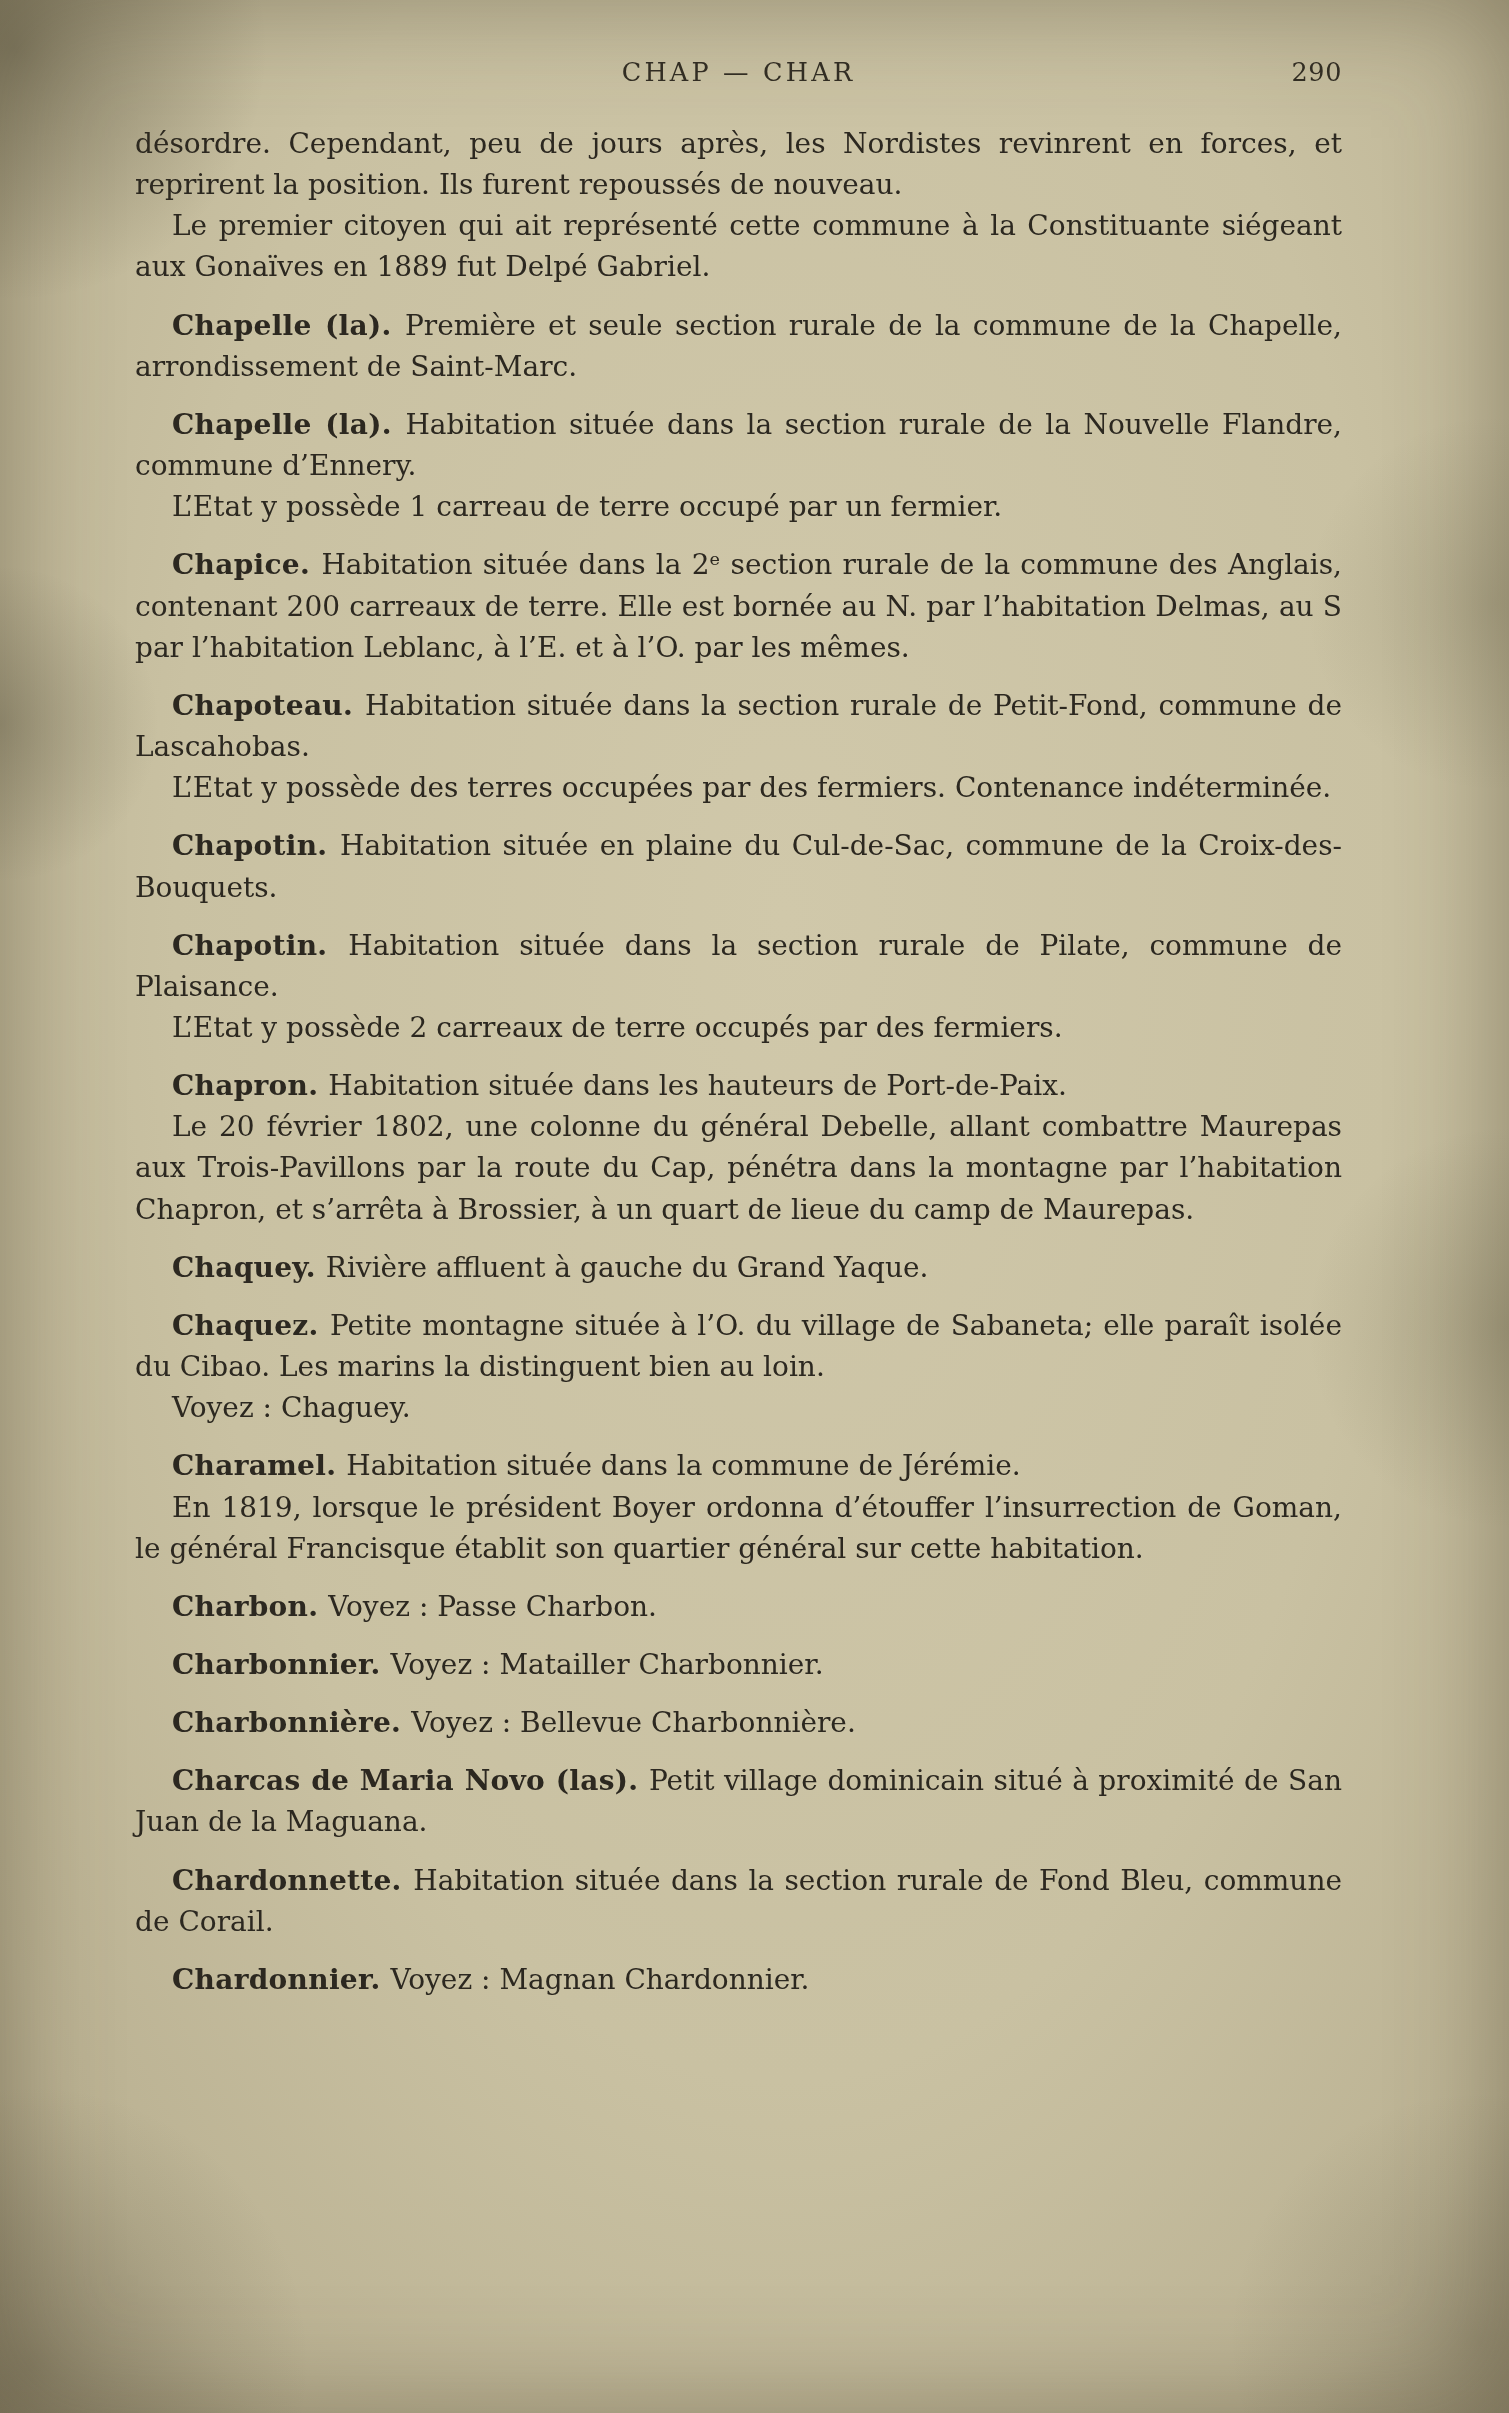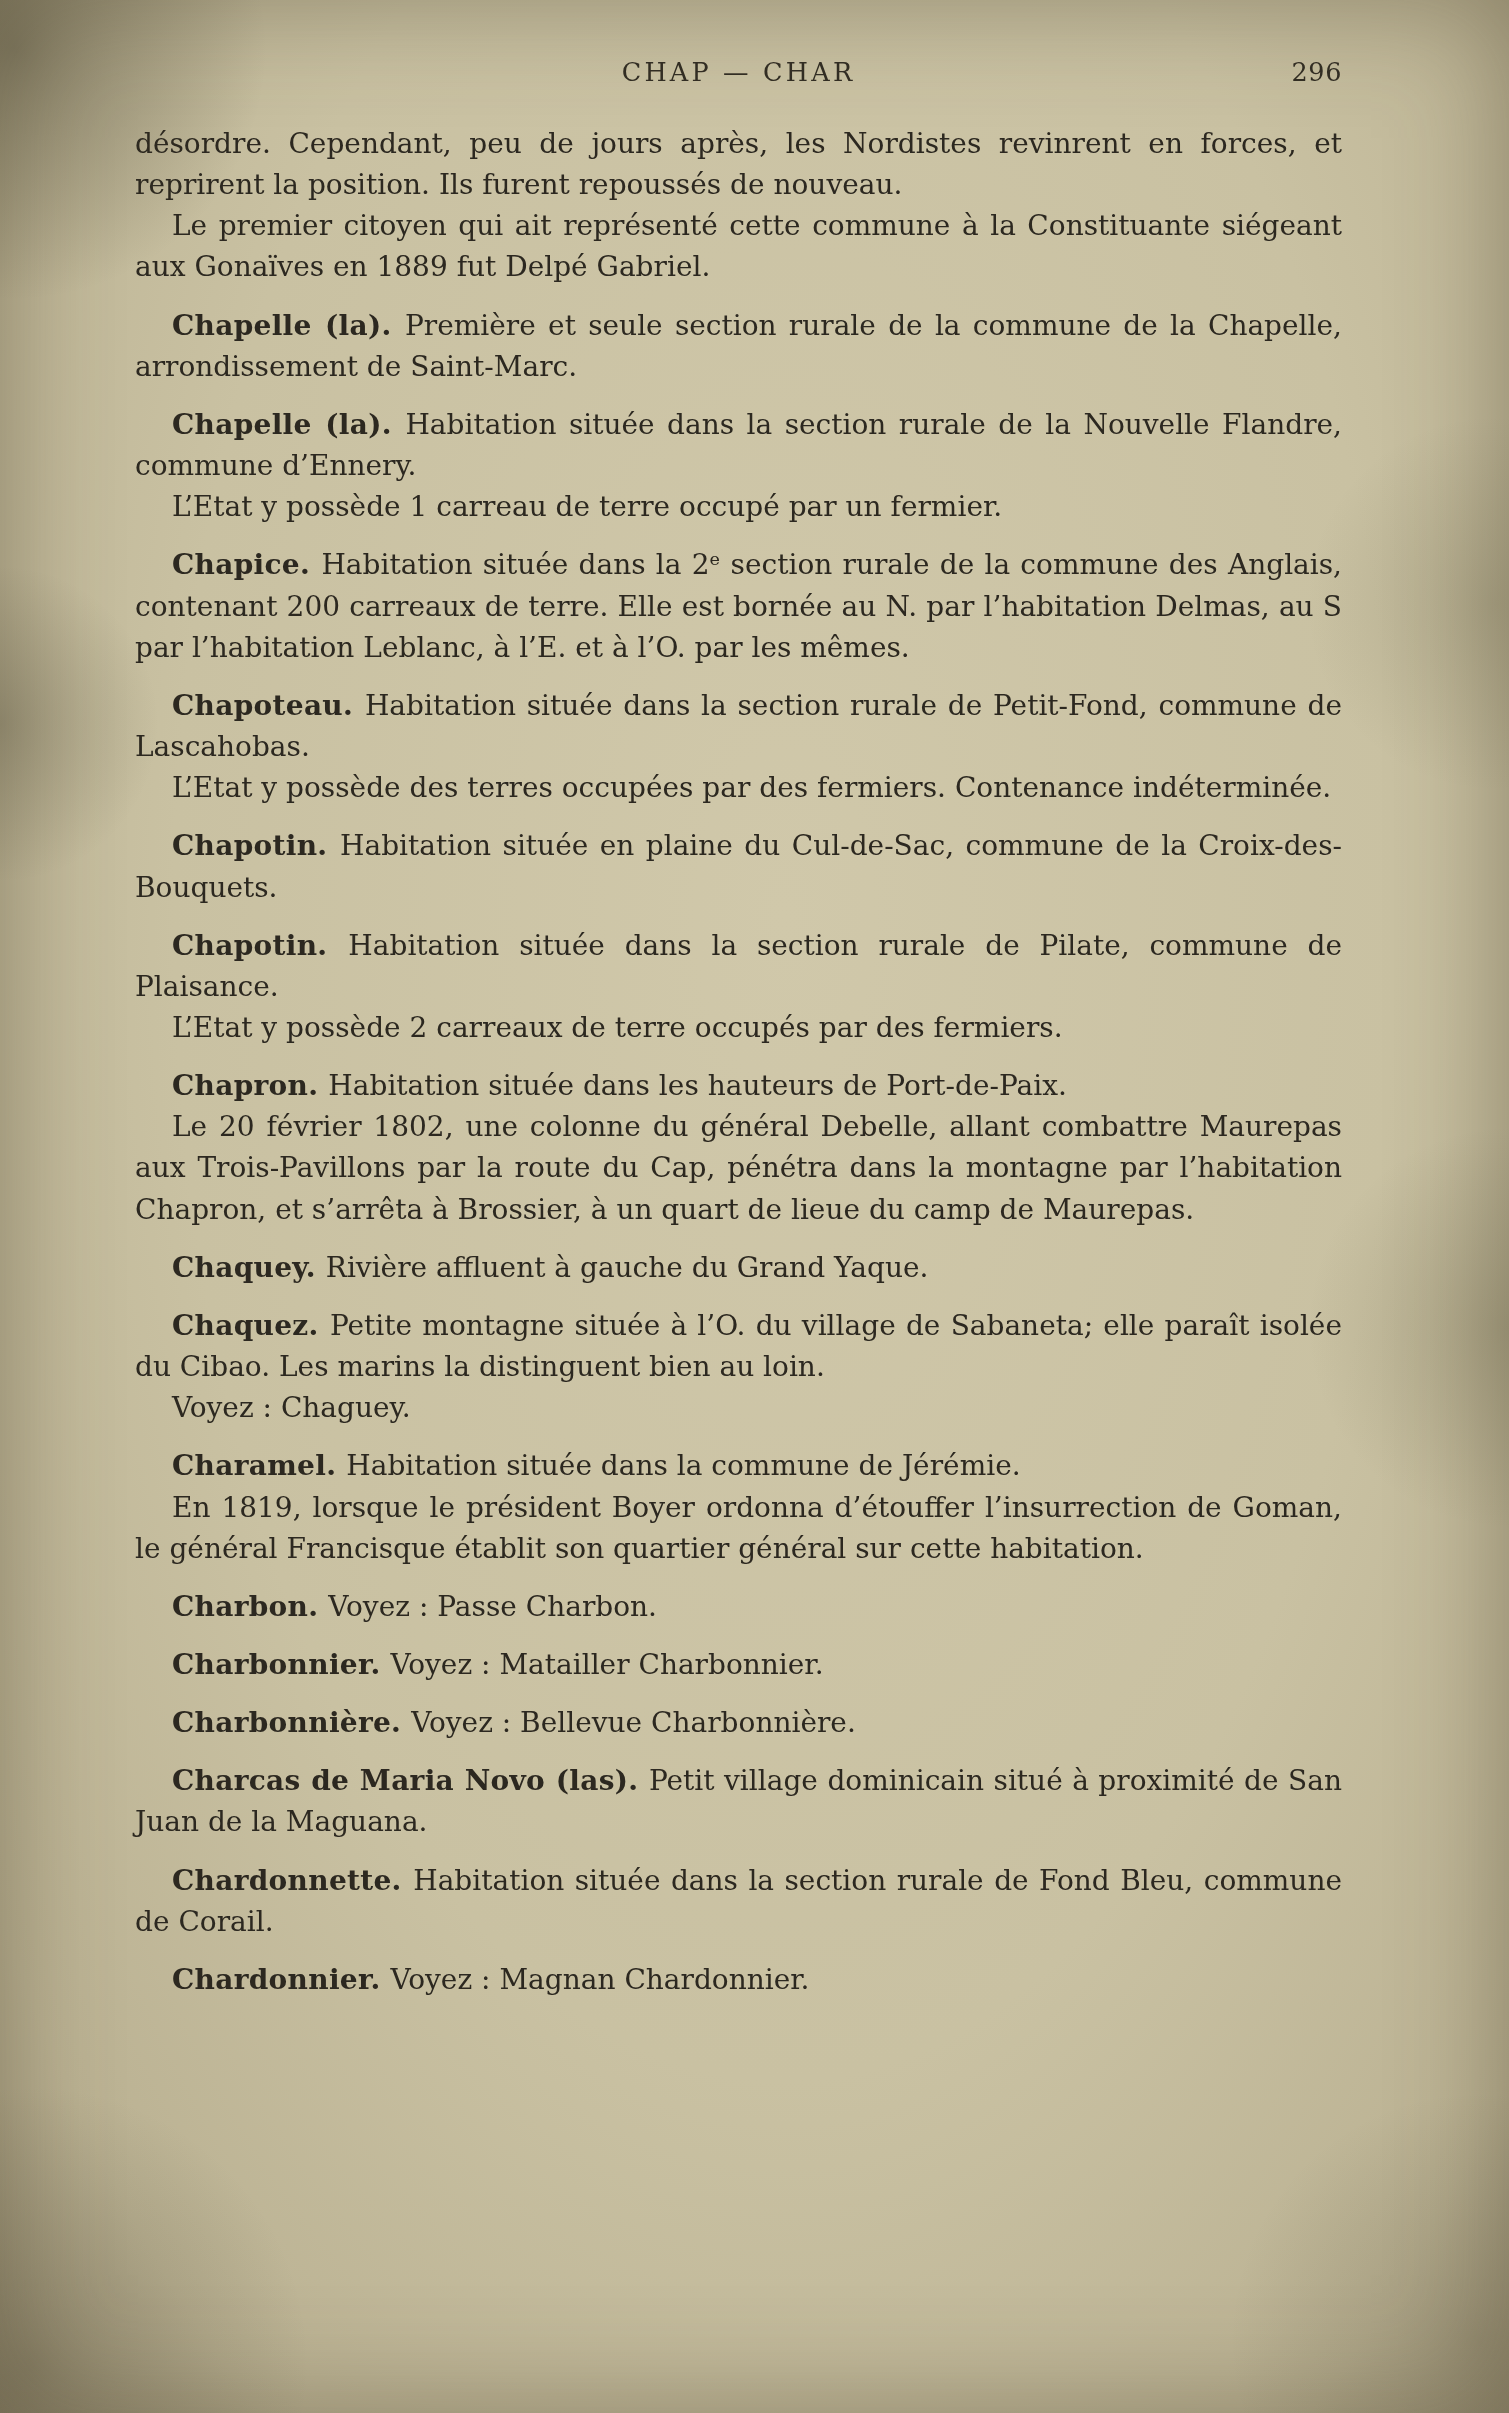--- a/index.html
+++ b/index.html
@@ -72,21 +72,21 @@
     font-weight: 700;
     letter-spacing: 0.3px;
   }
 </style>
 </head>
 <body>
 
 <div class="page">
   <div class="running-head">
     <span>CHAP — CHAR</span>
-    <span class="folio">296</span>
+    <span class="folio">290</span>
   </div>
   <div class="body-text">
       <p class="opening"><span>désordre. Cependant, peu de jours après, les Nordistes revinrent en forces, et reprirent la position. Ils furent repoussés de nouveau.</span></p>
       <p class="plain"><span>Le premier citoyen qui ait représenté cette commune à la Constituante siégeant aux Gonaïves en 1889 fut Delpé Gabriel.</span></p>
       <p class="entry"><b>Chapelle (la). </b><span>Première et seule section rurale de la commune de la Chapelle, arrondissement de Saint-Marc.</span></p>
       <p class="entry"><b>Chapelle (la). </b><span>Habitation située dans la section rurale de la Nouvelle Flandre, commune d’Ennery.</span></p>
       <p class="plain"><span>L’Etat y possède 1 carreau de terre occupé par un fermier.</span></p>
       <p class="entry"><b>Chapice. </b><span>Habitation située dans la 2ᵉ section rurale de la commune des Anglais, contenant 200 carreaux de terre. Elle est bornée au N. par l’habitation Delmas, au S par l’habitation Leblanc, à l’E. et à l’O. par les mêmes.</span></p>
       <p class="entry"><b>Chapoteau. </b><span>Habitation située dans la section rurale de Petit-Fond, commune de Lascahobas.</span></p>
       <p class="plain"><span>L’Etat y possède des terres occupées par des fermiers. Contenance indéterminée.</span></p>

